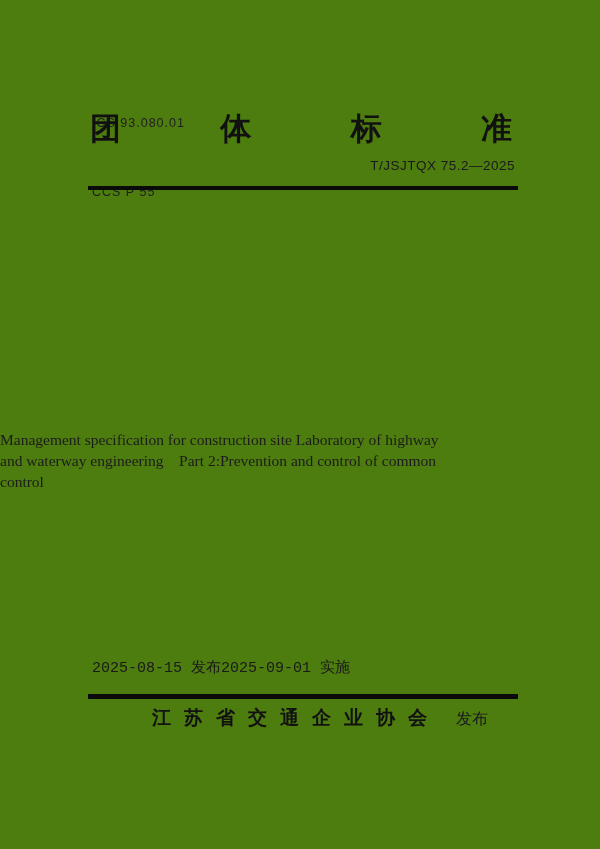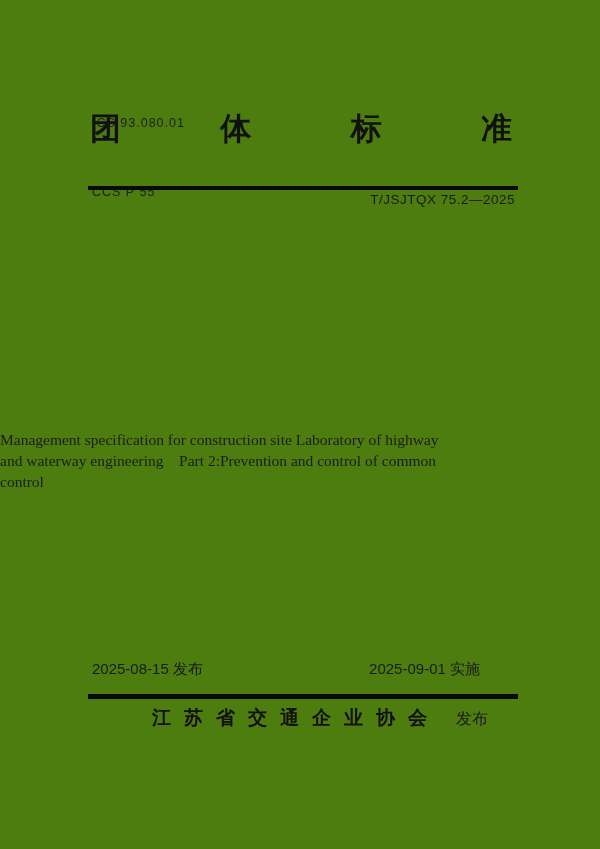--- a/index.html
+++ b/index.html
@@ -35,21 +35,20 @@
     color: #111;
   }
   .standard-number {
     position: absolute;
     top: 158px; right: 85px;
     font-size: 13.5px;
     font-weight: 500;
     letter-spacing: 0.5px;
     color: #1a1a1a;
     white-space: pre;
-    margin-top: 34px;
   }
   .rule {
     position: absolute;
     left: 88px;
     width: 430px;
     background: #0a0a0a;
   }
   .rule-top { top: 186px; height: 4px; }
   .rule-bottom { top: 694px; height: 5px; }
   .cn-title {
@@ -70,25 +69,25 @@
     font-size: 15.5px;
     line-height: 21px;
     color: #1c1c1c;
   }
   .en-title div { white-space: pre; }
   .dates-row {
     position: absolute;
     left: 92px; top: 660px;
     width: 388px;
     display: flex;
-    justify-content: space-between;
     font-size: 15px;
     line-height: 18px;
     color: #1a1a1a;
     white-space: pre;
+    font-family: Liberation Mono, monospace;
   }
   .publisher-row {
     position: absolute;
     left: 0; right: 0; top: 703px;
     display: flex;
     justify-content: center;
     align-items: baseline;
     line-height: 30px;
     padding-left: 40px;
   }

